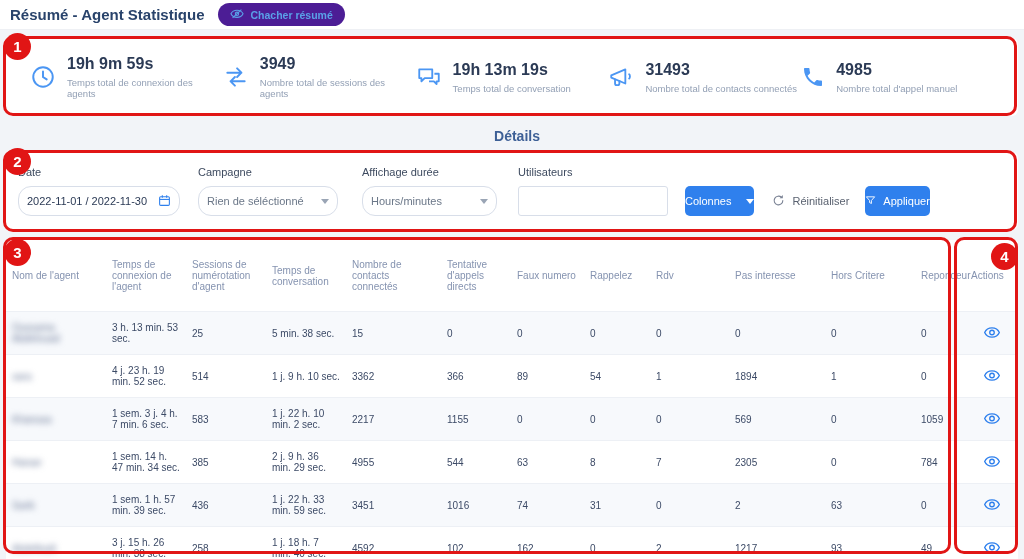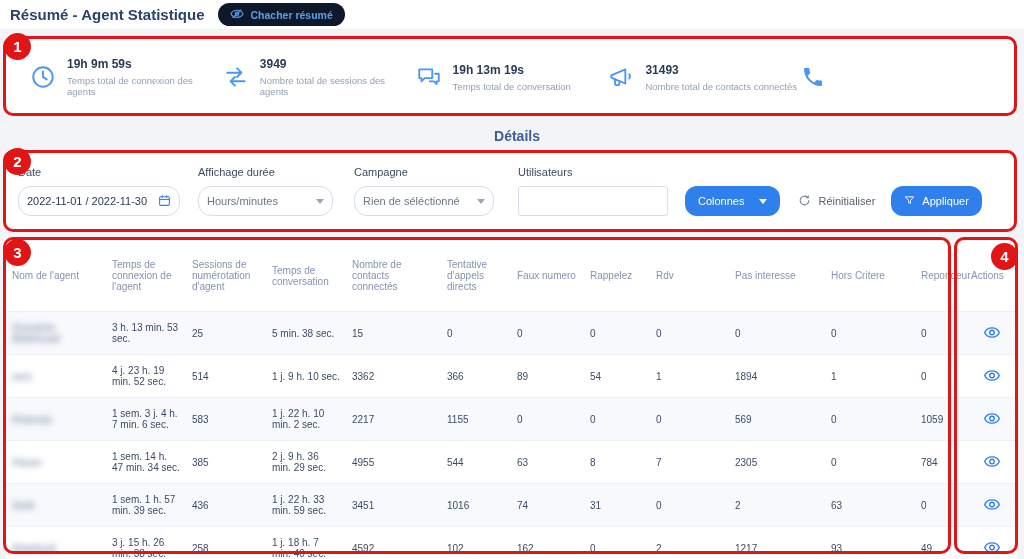--- a/index.html
+++ b/index.html
@@ -3,43 +3,43 @@
 <meta charset="utf-8">
 <style>
   * { box-sizing: border-box; margin: 0; padding: 0; }
   html,body { background:#e9edf3; }
   body { font-family:"Liberation Sans", sans-serif; }
   .page { position:relative; width:1024px; height:559px; background:#f2f4f8; overflow:hidden; }
 
   
   .topbar { height:30px; background:#fff; display:flex; align-items:center; padding:4px 10px; gap:14px; border-bottom:1px solid #eef0f4; }
   .page-title { color:#29436b; font-size:15px; font-weight:bold; }
-  .hide-btn { display:flex; align-items:center; gap:6px; background:#0f172a; color:#5aa0e8; font-size:10.5px; font-weight:bold; border:none; border-radius:13px; padding:5px 12px; cursor:pointer; }
+  .hide-btn { display:flex; align-items:center; gap:6px; background:#4c1d95; color:#5aa0e8; font-size:10.5px; font-weight:bold; border:none; border-radius:13px; padding:5px 12px; cursor:pointer; }
 
   
   .stats-card { margin:8px 6px 0 6px; height:78px; background:#fff; border-radius:6px; display:flex; align-items:center; padding:0 24px; }
   .stat { flex:1; display:flex; align-items:center; gap:11px; }
   .stat .ic { flex:0 0 auto; display:flex; }
-  .stat-value { color:#2b3a55; font-size:12px; font-weight:bold; margin-bottom:4px; }
+  .stat-value { color:#2b3a55; font-size:16px; font-weight:bold; margin-bottom:4px; }
   .stat-label { color:#93a0b5; font-size:9.5px; }
 
   
   .details-heading { margin:12px 0 0 10px; color:#3d5f96; font-size:14px; font-weight:bold;text-align:center; }
 
   
   .filter-card { margin:8px 6px 0 6px; height:78px; background:#fff; border-radius:6px; display:flex; align-items:flex-end; padding:12px 12px 14px 12px; }
   .fgroup { display:flex; flex-direction:column; }
   .flabel { font-size:11px; color:#3d4a5f; margin-bottom:8px; }
   .fctrl { height:30px; border:1px solid #d8dee9; border-radius:13px; background:#fff; display:flex; align-items:center; padding:0 8px; font-size:11px; color:#4a5568; cursor:pointer; }
   .fctrl.sel { justify-content:space-between; color:#6b7788; }
   .date-ctrl { justify-content:space-between; color:#2b3a55; }
   .txt-input { height:30px; border:1px solid #d8dee9; border-radius:3px; font-size:11px; padding:0 8px; color:#2b3a55; outline:none; }
   .chev { width:0; height:0; border-left:4px solid transparent; border-right:4px solid transparent; border-top:5px solid #9aa5b5; margin-left:8px; }
   .chev.white { border-top-color:#fff; }
-  .btn-blue { height:30px; background:#2f80ed; color:#fff; border:none; border-radius:12px; font-size:11px; display:flex; align-items:center; gap:7px; padding:0 13px; cursor:pointer; }
+  .btn-blue { height:30px; background:#2f80ed; color:#fff; border:none; border-radius:5px; font-size:11px; display:flex; align-items:center; gap:7px; padding:0 0; cursor:pointer; }
   .reinit { display:flex; align-items:center; gap:7px; color:#5a6270; font-size:11px; height:30px; cursor:pointer; }
 
   
   .table-card { margin:10px 6px 0 6px; background:#fff; border-radius:4px 4px 0 0; }
   table { border-collapse:collapse; table-layout:fixed; width:1012px; }
   th { font-size:10px; font-weight:normal; color:#8593b0; text-align:left; vertical-align:middle; padding:19px 6px; height:58px; }
   td { font-size:10px; color:#3c4a66; vertical-align:middle; padding:6px 6px; height:43px; border-top:1px solid #edf0f5; }
   tbody tr:nth-child(odd) { background:#f7f9fc; }
   .c0{width:100px}.c1{width:80px}.c2{width:80px}.c3{width:80px}.c4{width:95px}.c5{width:70px}
   .c6{width:73px}.c7{width:66px}.c8{width:79px}.c9{width:96px}.c10{width:90px}.c11{width:50px}.c12{width:53px}
@@ -127,51 +127,55 @@
         <div class="stat-value">31493</div>
         <div class="stat-label">Nombre total de contacts connectés</div>
       </div>
     </div>
     <div class="stat">
       <span class="ic">
         <svg width="24" height="24" viewBox="0 0 24 24">
             <path d="M6.6 10.8c1.5 3 3.6 5.1 6.6 6.6l2.2-2.2c.3-.3.7-.4 1-.2 1.1.4 2.3.6 3.6.6.6 0 1 .4 1 1V20c0 .6-.4 1-1 1C10.6 21 3 13.4 3 4c0-.6.4-1 1-1h3.5c.6 0 1 .4 1 1 0 1.2.2 2.4.6 3.6.1.3 0 .7-.2 1l-2.3 2.2z" fill="#4b96f3"></path>
           </svg>
       </span>
+      <div>
+        <div class="stat-value">4985</div>
+        <div class="stat-label">Nombre total d'appel manuel</div>
+      </div>
     </div>
   </div>
 
   <div class="details-heading">Détails</div>
 
   <div class="filter-card">
     <div class="fgroup" style="width:162px; margin-right:18px;">
       <span class="flabel">Date</span>
       <div class="fctrl date-ctrl">
         <span>2022-11-01 / 2022-11-30</span>
         <span class="ic">
           <svg width="13" height="13" viewBox="0 0 24 24">
               <rect x="3" y="5" width="18" height="16" rx="2" fill="none" stroke="#2f80ed" stroke-width="2"></rect>
               <line x1="3" y1="10" x2="21" y2="10" stroke="#2f80ed" stroke-width="2"></line>
               <line x1="8" y1="2.5" x2="8" y2="7" stroke="#2f80ed" stroke-width="2"></line>
               <line x1="16" y1="2.5" x2="16" y2="7" stroke="#2f80ed" stroke-width="2"></line>
             </svg>
         </span>
       </div>
     </div>
+    <div class="fgroup" style="width:140px; margin-right:24px;">
+      <span class="flabel">Campagne</span>
+      <div class="fctrl sel">
+        <span>Rien de séléctionné</span>
+        <span class="chev"></span>
+      </div>
+    </div>
     <div class="fgroup" style="width:135px; margin-right:21px;">
       <span class="flabel">Affichage durée</span>
       <div class="fctrl sel">
         <span>Hours/minutes</span>
-        <span class="chev"></span>
-      </div>
-    </div>
-    <div class="fgroup" style="width:140px; margin-right:24px;">
-      <span class="flabel">Campagne</span>
-      <div class="fctrl sel">
-        <span>Rien de séléctionné</span>
         <span class="chev"></span>
       </div>
     </div>
     <div class="fgroup" style="width:150px; margin-right:17px;">
       <span class="flabel">Utilisateurs</span>
       <input class="txt-input" value="" style="">
     </div>
     <button class="btn-blue" style="margin-right:18px;">
       <span>Colonnes</span>
       <span class="chev white"></span>

